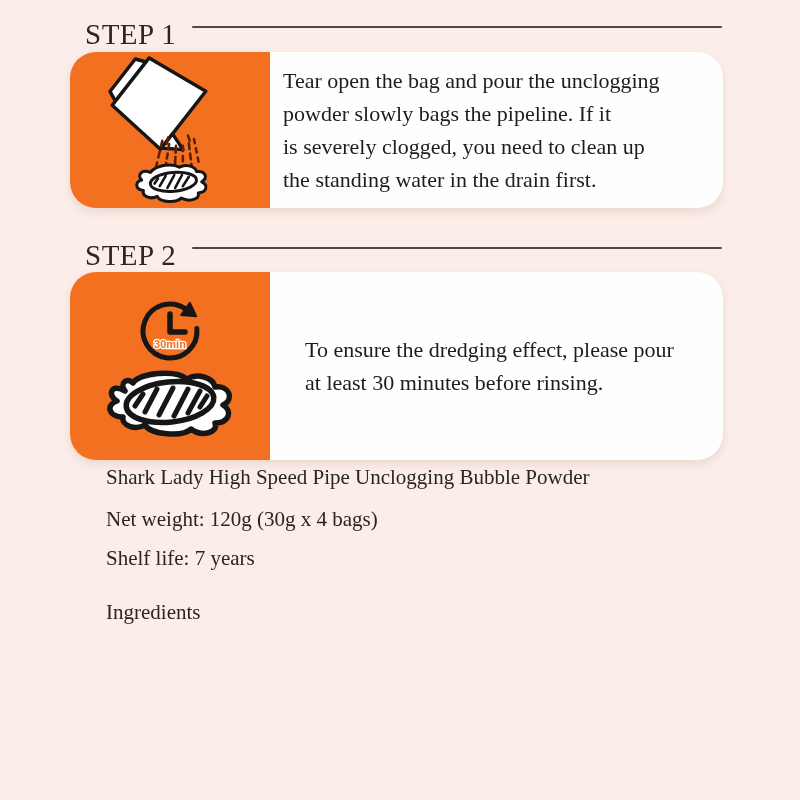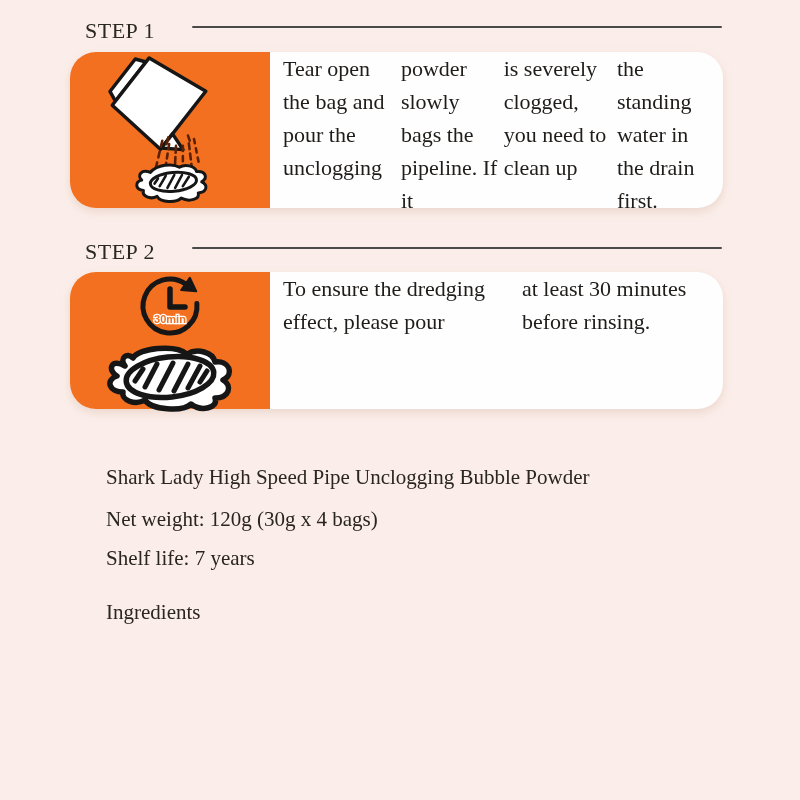--- a/index.html
+++ b/index.html
@@ -4,44 +4,44 @@
 <style>
   html,body{margin:0;padding:0;}
   body{
     width:800px;height:800px;position:relative;overflow:hidden;
     background:#fbeeea;
     font-family:"Liberation Serif","DejaVu Serif",serif;
     color:#23201d;
   }
   .step-label{
     position:absolute;left:85px;
-    font-size:22px;letter-spacing:.5px;color:#2b2824;
+    font-size:29px;letter-spacing:.5px;color:#2b2824;
   }
   .step-divider{
     position:absolute;left:192px;width:530px;height:2px;
     background:#4a4a48;border-radius:1px;
   }
   .card{
     position:absolute;left:70px;width:653px;
     background:#fefefe;border-radius:26px;
     box-shadow:0 4px 10px rgba(196,148,125,.25);
     display:flex;
   }
   .card-orange{
     width:200px;flex:0 0 200px;height:100%;
     background:#f2701f;border-radius:26px 0 0 26px;
     display:flex;align-items:center;justify-content:center;
   }
   .card-text{
-    flex:1;display:flex;flex-direction:row;justify-content:center;
+    flex:1;display:flex;flex-direction:column;justify-content:center;
     padding-left:13px;padding-right:8px;
     font-size:22px;line-height:33px;color:#1f1c19;
   }
   #card1{top:52px;height:156px;}
-  #card2{top:272px;height:137px;}
+  #card2{top:272px;height:188px;gap:22px;}
   #step1-label{top:18px;}
   #step1-divider{top:26px;}
   #step2-label{top:239px;}
   #step2-divider{top:247px;}
   .product-info{
     position:absolute;left:106px;top:464px;width:620px;
     font-size:21px;color:#2a2520;
   }
   .product-line{line-height:27px;}
   #product-title{margin-bottom:15px;}

